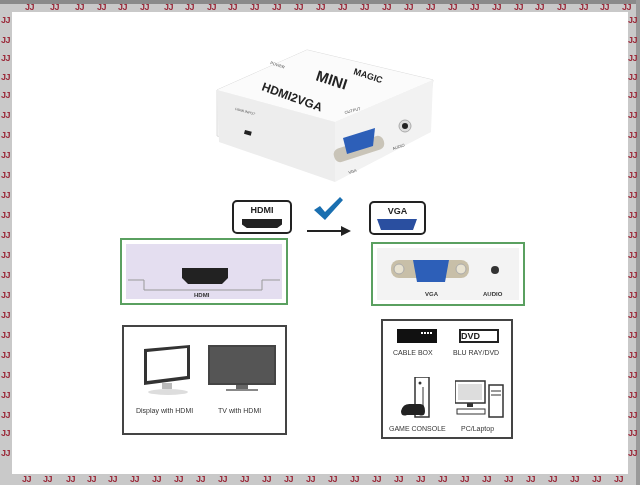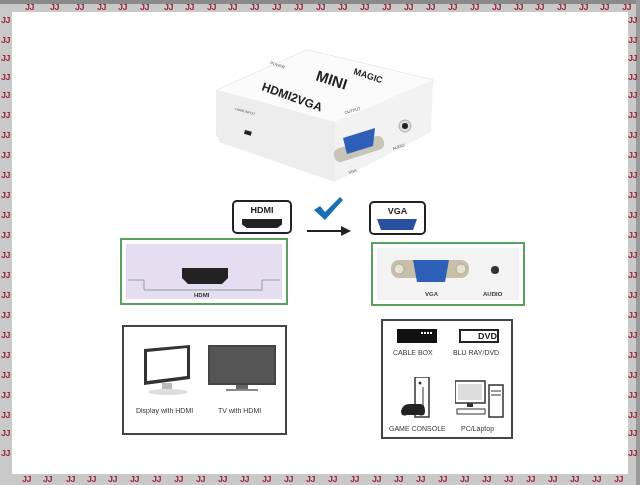--- a/index.html
+++ b/index.html
@@ -229,21 +229,21 @@
     <rect x="18" y="44" width="32" height="2" fill="#888"></rect>
   </svg>
   <div class="dev-label" style="left:12px;top:80px">Display with HDMI</div>
   <div class="dev-label" style="left:94px;top:80px">TV with HDMI</div>
 </div>
 
 <div class="dev-box right-box">
   <div style="position:absolute;left:14px;top:8px;width:40px;height:14px;background:#111;">
     <div style="position:absolute;right:4px;top:3px;width:12px;height:2px;background:repeating-linear-gradient(90deg,#fff 0 2px,transparent 2px 3px)"></div>
   </div>
-  <div style="position:absolute;left:76px;top:8px;width:40px;height:14px;border:2px solid #222;font:bold 9px 'Liberation Sans',sans-serif;text-align:right;line-height:10px;color:#222">DVD</div>
+  <div style="position:absolute;left:76px;top:8px;width:40px;height:14px;border:2px solid #222;font:bold 9px 'Liberation Sans',sans-serif;text-align:left;line-height:10px;color:#222">DVD</div>
   <div class="dev-label" style="left:10px;top:28px">CABLE BOX</div>
   <div class="dev-label" style="left:70px;top:28px">BLU RAY/DVD</div>
   <svg style="position:absolute;left:18px;top:56px" width="36" height="46" viewBox="0 0 36 46">
     <rect x="14" y="0" width="14" height="40" fill="#fff" stroke="#333" stroke-width="1.5"></rect>
     <circle cx="19" cy="6" r="1.5" fill="#333"></circle>
     <line x1="22" y1="10" x2="22" y2="34" stroke="#333"></line>
     <path d="M0 34 Q2 26 10 27 L18 27 Q24 26 24 34 Q24 40 18 38 L6 38 Q0 40 0 34 Z" fill="#222"></path>
   </svg>
   <svg style="position:absolute;left:72px;top:58px" width="50" height="40" viewBox="0 0 50 40">
     <rect x="0" y="2" width="30" height="22" fill="#fff" stroke="#333" stroke-width="1.5"></rect>

